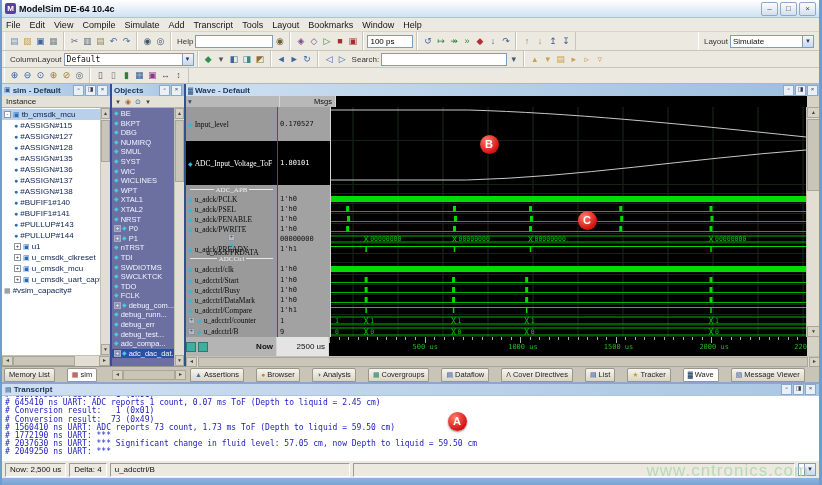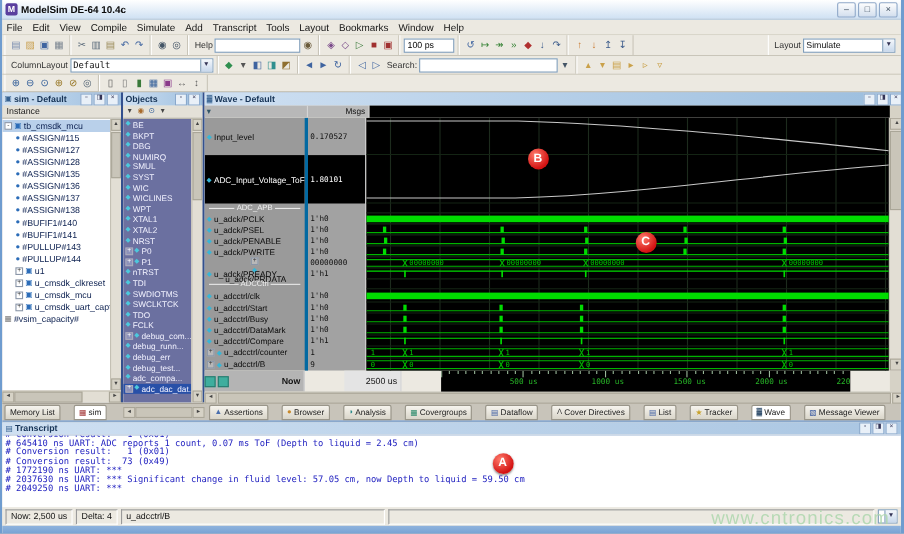--- a/index.html
+++ b/index.html
@@ -70,33 +70,33 @@
   .oexp{width:7px;height:7px;box-sizing:border-box;border:1px solid #aab;background:#8d92ba;font-size:6px;
         line-height:5px;text-align:center;color:#fff;margin-right:1px;flex:none;}
   
   #wave-panel{flex:1;margin-left:2px;}
   .whdr{height:11px;display:flex;flex:none;font-size:7.5px;}
   .whdr .hn{width:91px;background:#b8b8b8;border-right:1px solid #d5d5d5;display:flex;align-items:center;padding-left:2px;}
   .whdr .hv{width:52px;background:#b8b8b8;border-right:1px solid #d5d5d5;text-align:right;line-height:11px;padding-right:3px;color:#111;}
   .whdr .hp{flex:1;background:#000;}
   .whdr .hs{width:13px;background:#d6d2c6;}
   .wbody{display:flex;height:230px;flex:none;overflow:hidden;}
-  .wnames{width:91px;background:#9a9a9a;border-right:3px solid #0369a1;overflow:hidden;}
+  .wnames{width:91px;background:#9a9a9a;border-right:1px solid #0369a1;overflow:hidden;font-family:Liberation Serif, serif;}
   .wvals{width:52px;background:#a2a2a2;border-right:1px solid #d5d5d5;overflow:hidden;
          font-family:"DejaVu Sans Mono",monospace;}
   .wplot{width:475px;background:#000;position:relative;}
   .wrow{display:flex;align-items:center;font-size:7.5px;color:#0a0a0a;white-space:nowrap;padding-left:2px;box-sizing:border-box;}
-  .wrow.sel{background:#000;color:#fff;justify-content:flex-end;}
+  .wrow.sel{background:#000;color:#fff;}
   .wrow .sicon{color:#38b6d6;font-size:6px;margin-right:2px;flex:none;}
   .wrow .exp{background:#b8b8b8;}
   .wdiv{display:flex;align-items:center;color:#f0f0f0;font-size:7px;padding:0 2px;box-sizing:border-box;}
   .wdiv .dline{flex:1;border-top:1px solid #e8e8e8;margin:0 2px;}
   .wval{display:flex;align-items:center;font-size:7px;color:#111;padding-left:2px;box-sizing:border-box;}
   .wval.sel{background:#000;color:#fff;}
-  .timeline{height:19px;display:flex;flex:none;gap:36px;}
+  .timeline{height:19px;display:flex;flex:none;}
   .timeline .tn{width:91px;background:#b4b4b4;border-right:1px solid #d5d5d5;display:flex;align-items:center;
                 justify-content:flex-end;font-size:8px;font-weight:bold;padding-right:3px;box-sizing:border-box;}
   .tbtn{width:8px;height:8px;background:#3fae9e;border:1px solid #2a7a6e;margin-right:2px;}
   .timeline .tv{width:52px;background:#e4e4e4;border-right:1px solid #d5d5d5;display:flex;align-items:center;
                 justify-content:flex-end;font-size:8px;padding-right:3px;box-sizing:border-box;}
   .timeline .ts{flex:1;background:#000;position:relative;overflow:hidden;}
   .timeline .tc{width:13px;background:#d6d2c6;}
   .tick{position:absolute;top:0;width:1px;background:#9ab89a;}
   .tlabel{position:absolute;top:6px;font-size:7px;color:#27b427;font-family:"DejaVu Sans Mono",monospace;}
   
@@ -889,20 +889,21 @@
         <span class="pbtn">▫</span>
         <span class="pbtn">◨</span>
         <span class="pbtn">×</span>
       </span>
     </div>
     <div class="tbody" id="transcript-lines">
         <div class="tline"># Conversion result:   1 (0x01)</div>
         <div class="tline"># 645410 ns UART: ADC reports 1 count, 0.07 ms ToF (Depth to liquid = 2.45 cm)</div>
         <div class="tline"># Conversion result:   1 (0x01)</div>
         <div class="tline"># Conversion result:  73 (0x49)</div>
+        <div class="tline"># 1560410 ns UART: ADC reports 73 count, 1.73 ms ToF (Depth to liquid = 59.50 cm)</div>
         <div class="tline"># 1772190 ns UART: ***</div>
         <div class="tline"># 2037630 ns UART: *** Significant change in fluid level: 57.05 cm, now Depth to liquid = 59.50 cm</div>
         <div class="tline"># 2049250 ns UART: ***</div>
       </div>
   </div>
 
   <div class="status">
     <span class="scell">Now: 2,500 us</span>
     <span class="scell">Delta: 4</span>
     <span class="scell" style="width:230px">u_adcctrl/B</span>

